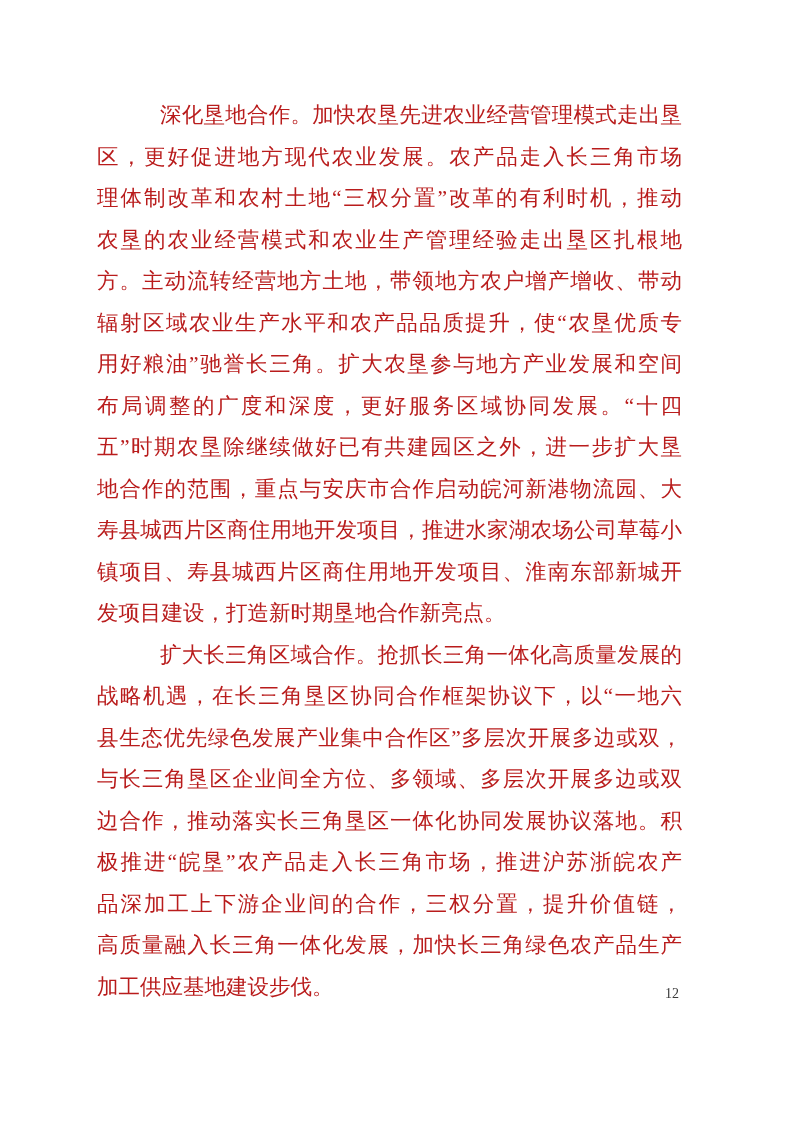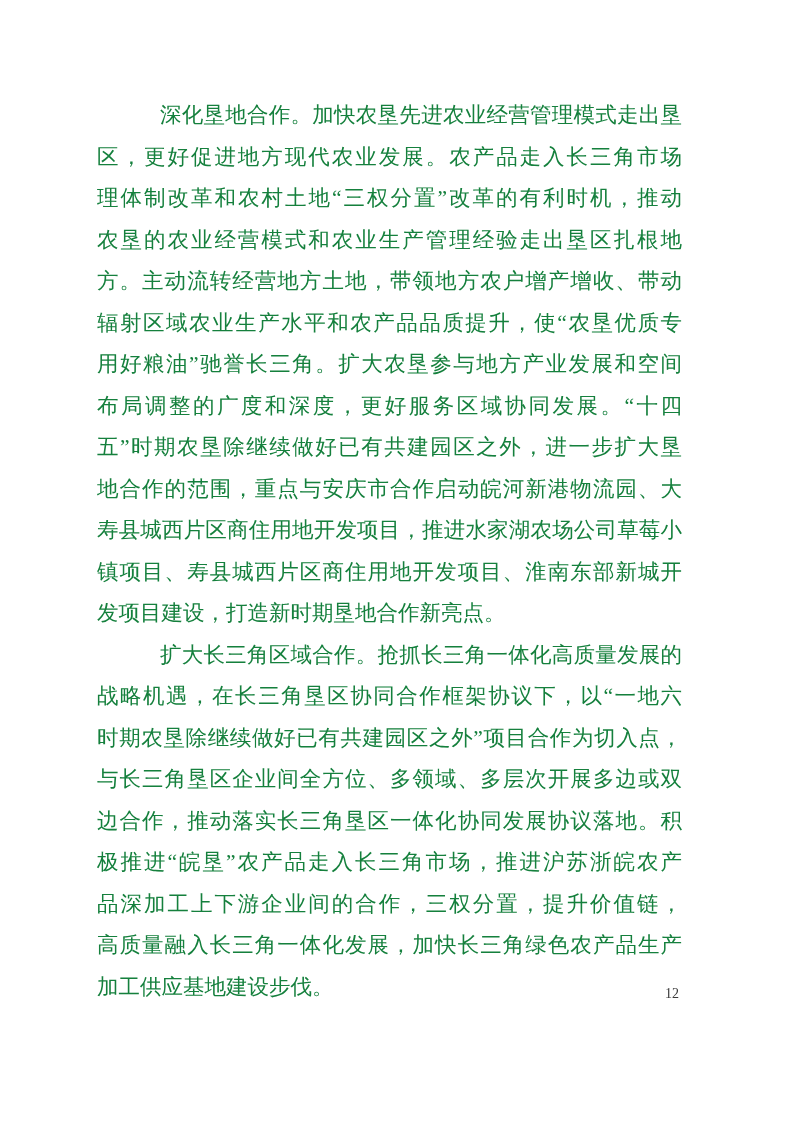--- a/index.html
+++ b/index.html
@@ -19,21 +19,21 @@
     left: 0; top: 0;
     width: 794px;
     height: 1122px;
     background: #ffffff;
   }
   .text-block {
     position: absolute;
     left: 97px;
     top: 95px;
     width: 585px;
-    color: #15803d;
+    color: #b91c1c;
     font-size: 21.5px;
     line-height: 41.5px;
   }
   .para { margin: 0; }
   .line {
     height: 41.5px;
     white-space: nowrap;
     text-align: justify;
     text-align-last: justify;
     overflow: visible;
@@ -72,21 +72,21 @@
       <div class="line">五”时期农垦除继续做好已有共建园区之外，进一步扩大垦</div>
       <div class="line">地合作的范围，重点与安庆市合作启动皖河新港物流园、大</div>
       <div class="line">寿县城西片区商住用地开发项目，推进水家湖农场公司草莓小</div>
       <div class="line">镇项目、寿县城西片区商住用地开发项目、淮南东部新城开</div>
       <div class="line end">发项目建设，打造新时期垦地合作新亮点。</div>
     </div>
 
     <div class="para">
       <div class="line indent">扩大长三角区域合作。抢抓长三角一体化高质量发展的</div>
       <div class="line">战略机遇，在长三角垦区协同合作框架协议下，以“一地六</div>
-      <div class="line">时期农垦除继续做好已有共建园区之外”项目合作为切入点，</div>
+      <div class="line">县生态优先绿色发展产业集中合作区”多层次开展多边或双，</div>
       <div class="line">与长三角垦区企业间全方位、多领域、多层次开展多边或双</div>
       <div class="line">边合作，推动落实长三角垦区一体化协同发展协议落地。积</div>
       <div class="line">极推进“皖垦”农产品走入长三角市场，推进沪苏浙皖农产</div>
       <div class="line">品深加工上下游企业间的合作，三权分置，提升价值链，</div>
       <div class="line">高质量融入长三角一体化发展，加快长三角绿色农产品生产</div>
       <div class="line end">加工供应基地建设步伐。</div>
     </div>
 
   </div>
 

